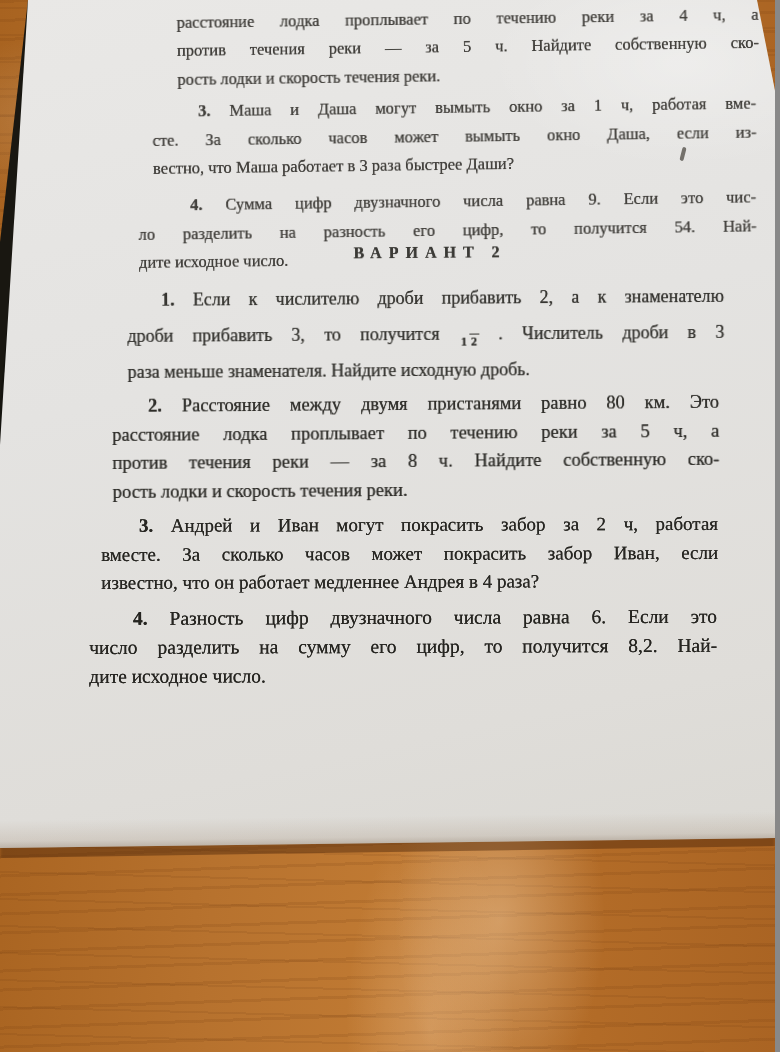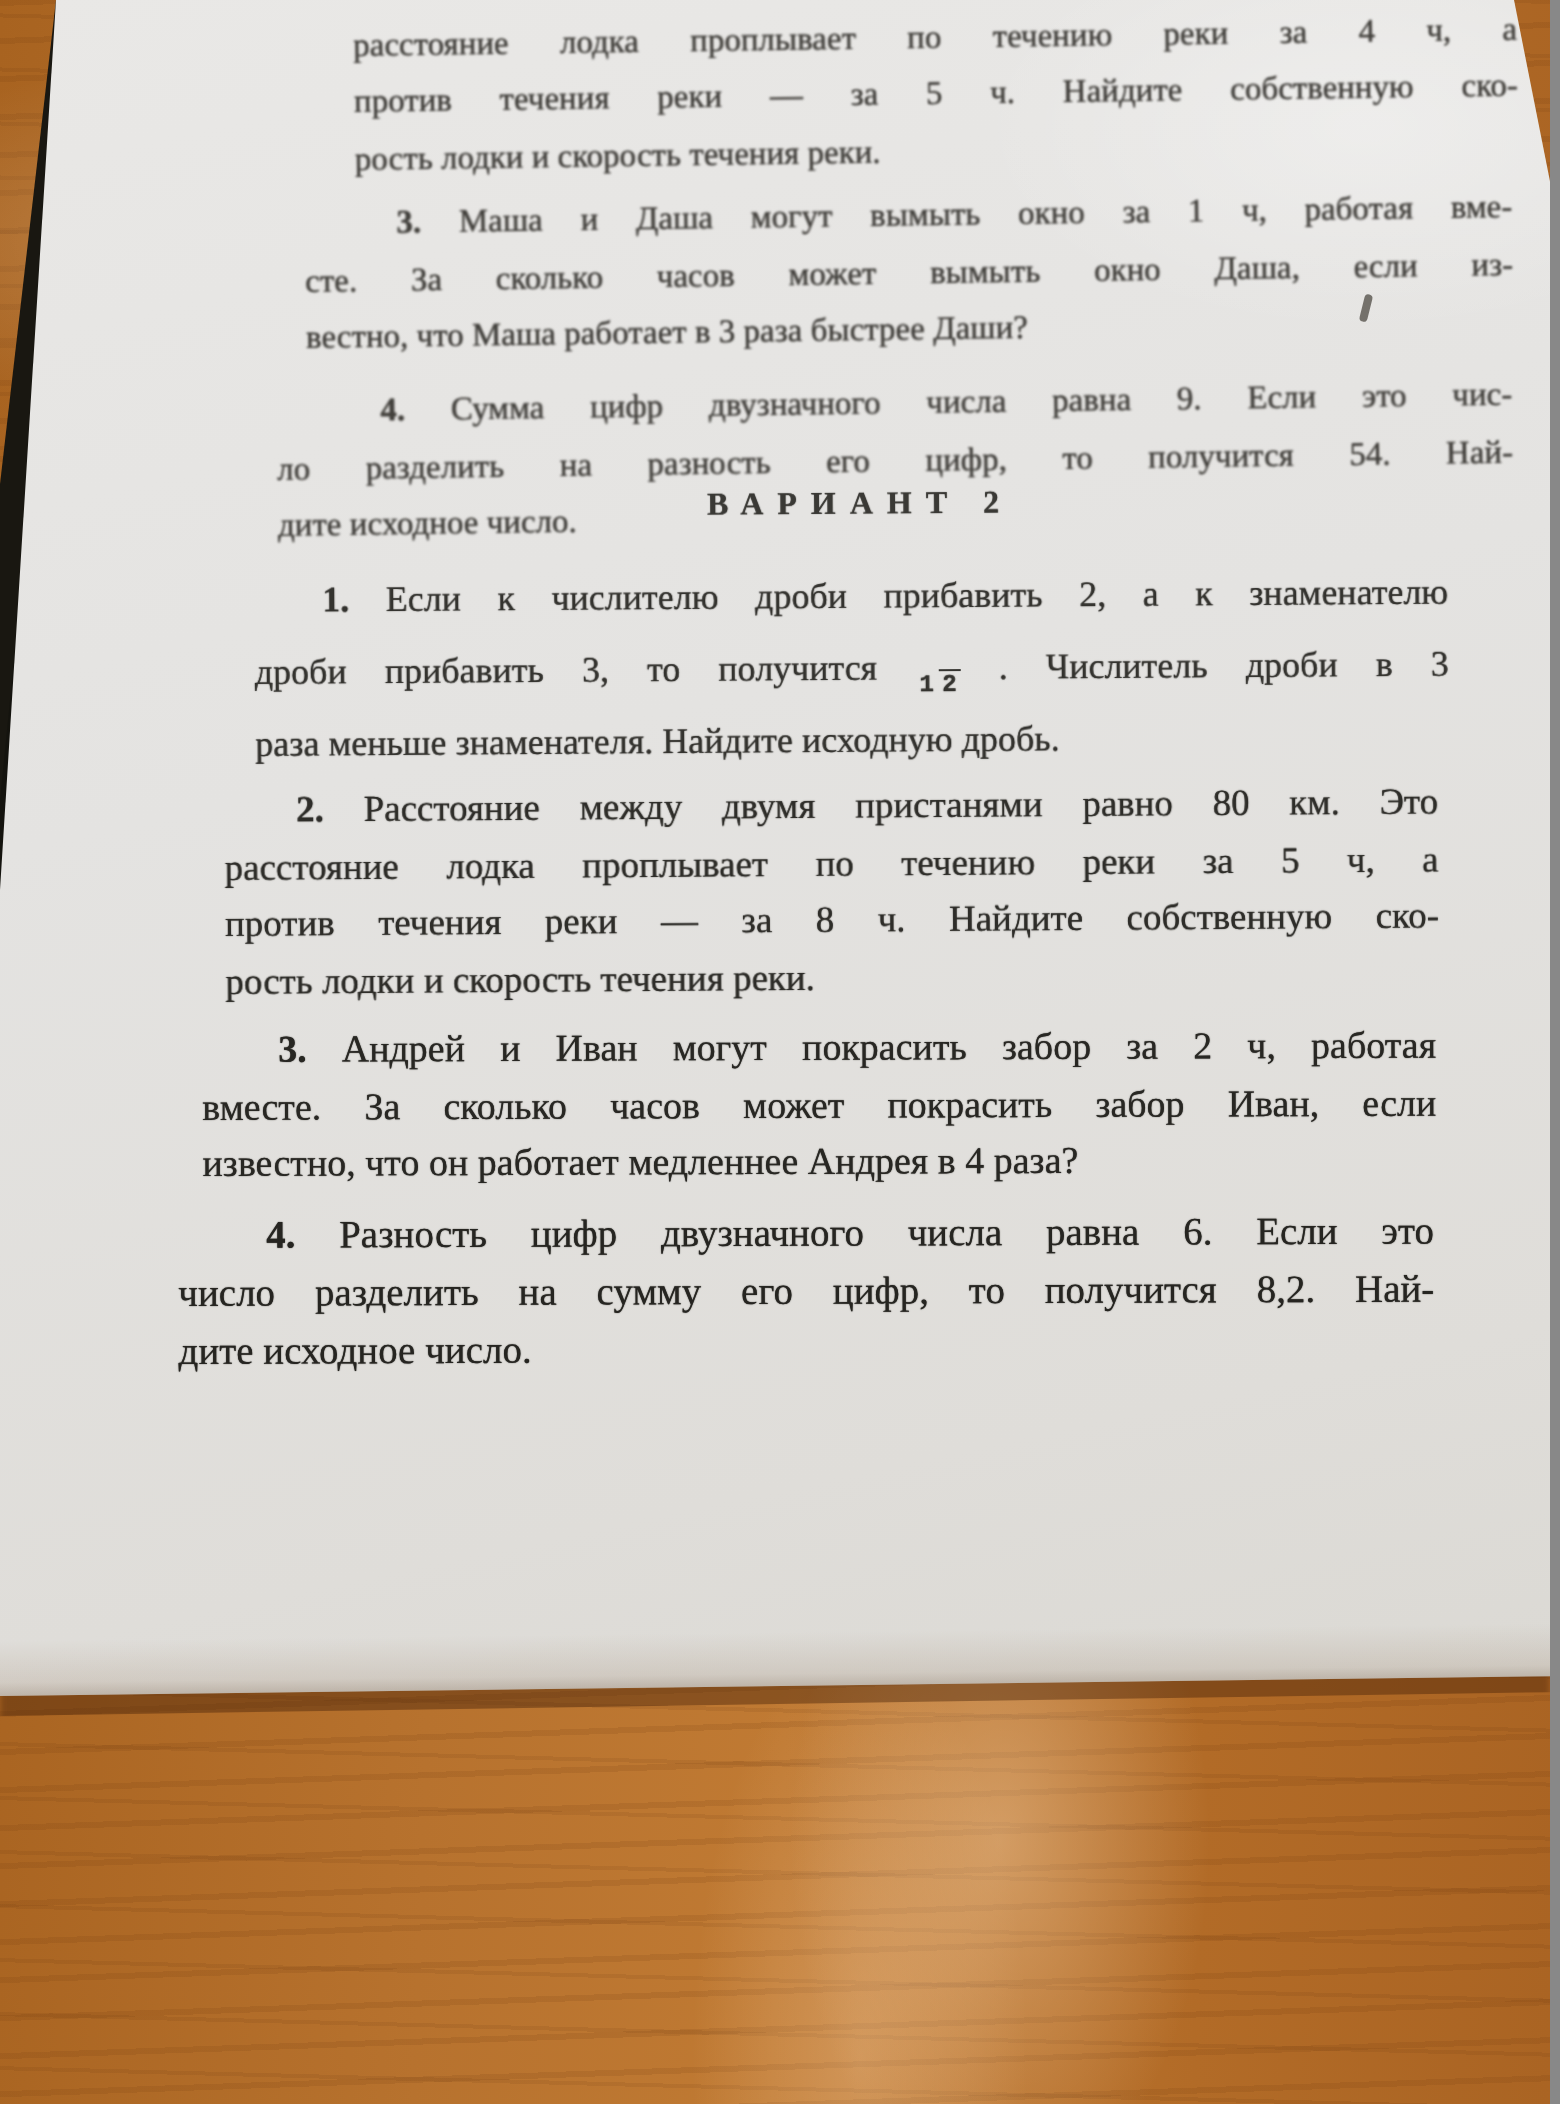--- a/index.html
+++ b/index.html
@@ -71,21 +71,21 @@
   .p1 .line{line-height:36px;height:36px;font-size:18px;}
   .p1{filter:blur(.3px);color:#34332f;}
   .p2 .line{line-height:28.5px;height:28.5px;font-size:18.5px;}
   .p2{filter:blur(.2px);color:#2e2d29;}
   .p3 .line{line-height:28.5px;height:28.5px;font-size:19px;}
   .p3{color:#282723;}
   .p4 .line{line-height:29px;height:29px;font-size:19.5px;}
   .p4{color:#262521;}
   .frac{
     display:inline-block;vertical-align:-0.45em;text-align:right;
-    font-size:.68em;line-height:1.1;font-weight:700;font-family:Liberation Mono, monospace;
+    font-size:.68em;line-height:1.1;font-weight:700;
   }
   .frac .den{border-top:1.4px solid currentColor;padding:0 2px;}
   .frac .num{padding:0 2px;}
 </style>
 </head>
 <body>
 
 <div class="scene">
 
   <div class="wood"></div>

